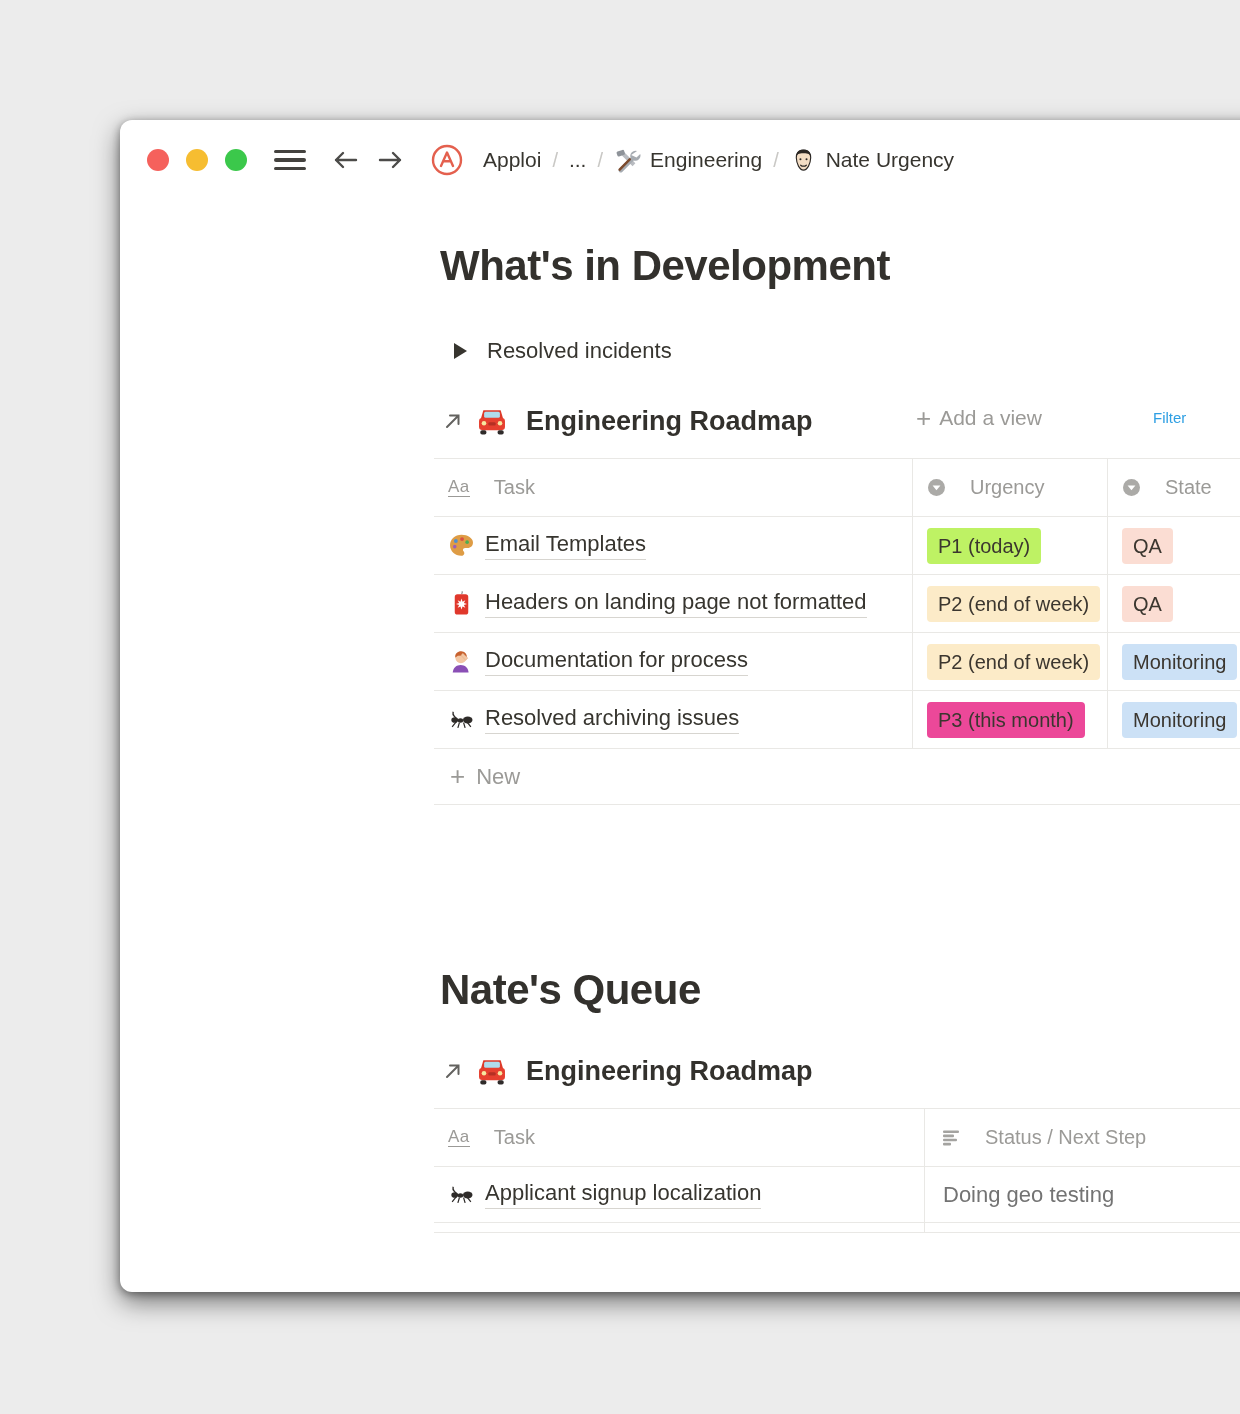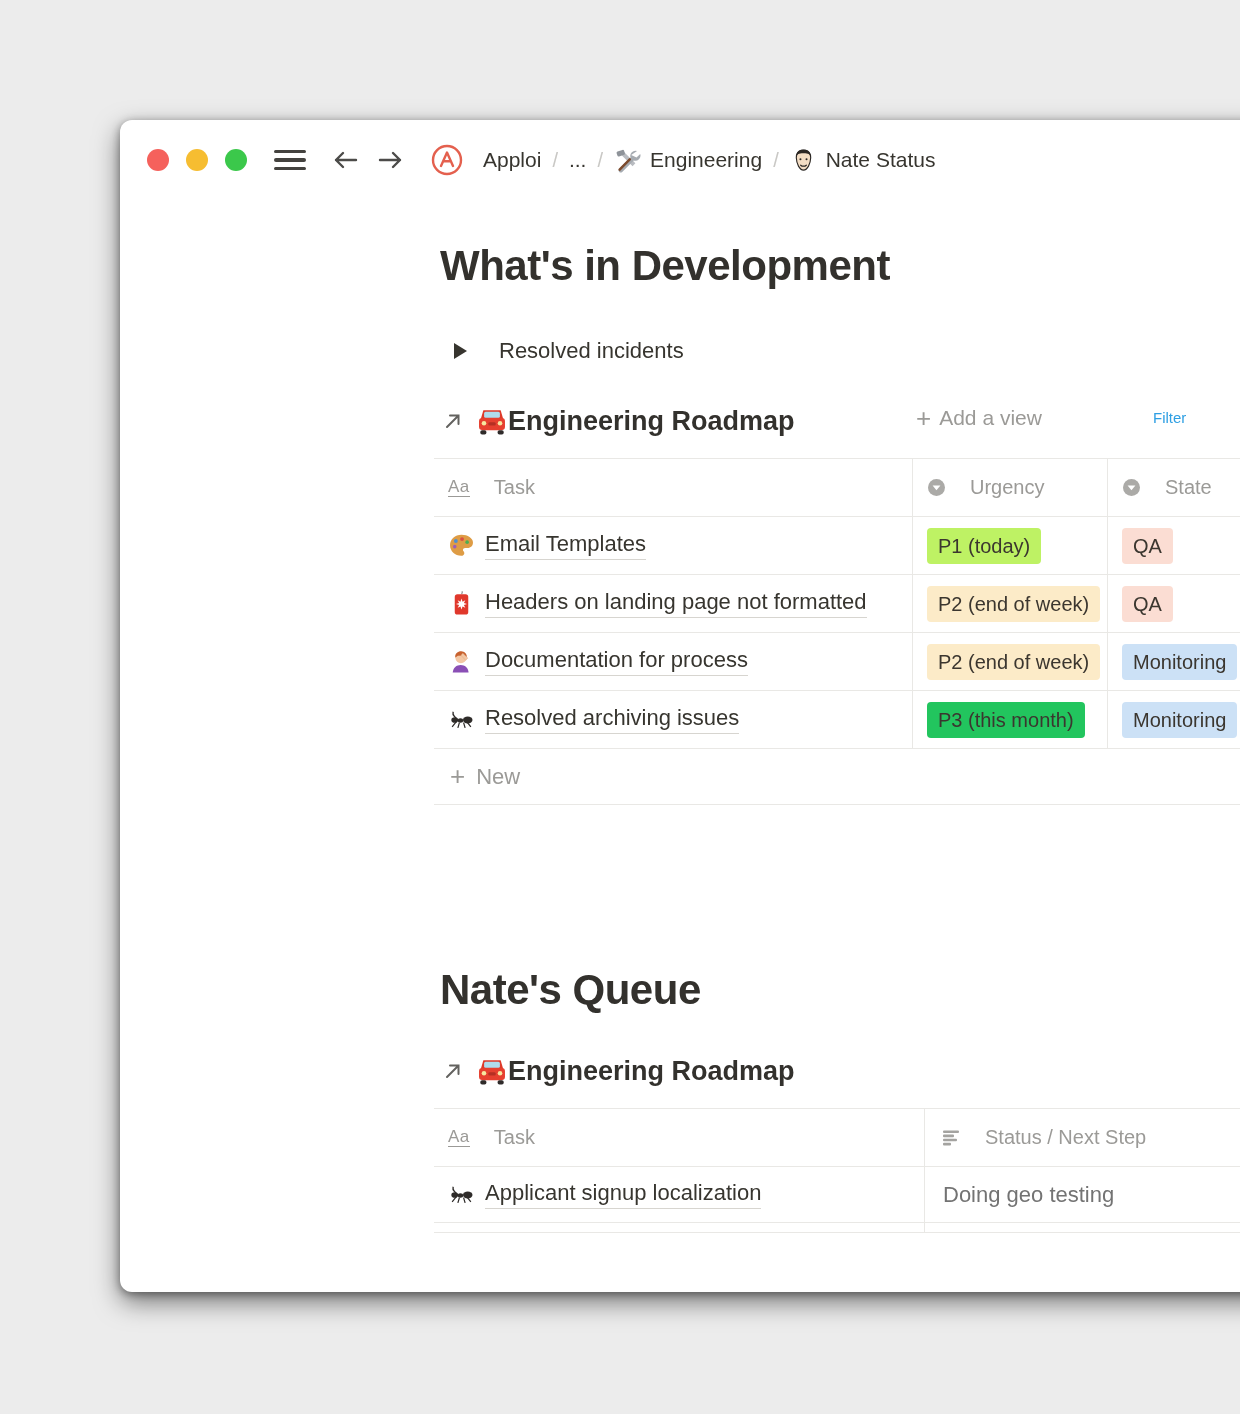--- a/index.html
+++ b/index.html
@@ -23,25 +23,25 @@
   .hamburger { width:32px; margin-left:10px; margin-right:24px; display:flex; flex-direction:column; gap:5px; }
   .hamburger span { display:block; height:3.6px; background:#44423F; border-radius:2px; }
   .nav-arrow { margin-right:16px; display:flex; align-items:center; }
   .crumb { font-size:21px; color:#37352F; white-space:nowrap; }
   .crumb-sep { color:#C9C8C5; margin:0 11px; font-size:20px; }
   .crumbs { display:flex; align-items:center; margin-left:6px; }
   .crumb-icon { margin-right:9px; display:flex; align-items:center; }
   .logo { margin-left:8px; margin-right:13px; display:flex; align-items:center; }
   
   .h1 { position:absolute; left:320px; font-size:42px; font-weight:700; letter-spacing:-.5px; color:#33312D; }
-  .toggle-row { position:absolute; left:334px; top:218px; display:flex; align-items:center; gap:32px; }
+  .toggle-row { position:absolute; left:334px; top:218px; display:flex; align-items:center; gap:20px; }
   .toggle-tri { width:0; height:0; border-left:13px solid #37352F; border-top:8px solid transparent; border-bottom:8px solid transparent; }
   .toggle-label { font-size:22px; }
   .coll-header { position:absolute; left:322px; height:46px; display:flex; align-items:center; }
-  .coll-title { font-size:27px; font-weight:700; color:#33312D; margin-left:0; white-space:nowrap; }
+  .coll-title { font-size:27px; font-weight:700; color:#33312D; margin-left:18px; white-space:nowrap; }
   .coll-arrow { margin-right:12px; display:flex; }
   .coll-emoji { display:flex; }
   .add-view { position:absolute; left:796px; top:286px; display:flex; align-items:center; gap:8px; color:#9B9A97; font-size:21px; cursor:default; }
   .add-view .plus { font-size:26px; font-weight:300; line-height:20px; }
   .filter-btn { position:absolute; left:1033px; top:289px; color:#2E9FE3; font-size:15px; }
   
   .table { position:absolute; left:314px; width:1086px; border-top:1px solid #E9E8E5; }
   .t-row { display:flex; border-bottom:1px solid #E9E8E5; }
   .cell { display:flex; align-items:center; overflow:hidden; }
   .t1 .c1 { width:479px; padding-left:14px; border-right:1px solid #E9E8E5; }
@@ -111,21 +111,21 @@
       <span class="crumb-sep">/</span>
       <span class="crumb-icon">
         <svg width="27" height="27" viewBox="0 0 24 24">
           <path d="M12 3 C7.5 3 5.4 6 5.6 9.6 C5.8 14.8 8.4 20.5 12 20.5 C15.6 20.5 18.2 14.8 18.4 9.6 C18.6 6 16.5 3 12 3 Z" fill="#F3DDC4" stroke="#2B2724" stroke-width="1"></path>
           <path d="M5.6 9 C5 4.5 8 2.2 12 2.2 C16 2.2 19 4.5 18.4 9 C17.5 6.4 16.5 5.6 12 5.6 C7.5 5.6 6.5 6.4 5.6 9 Z" fill="#2B2724"></path>
           <circle cx="9.3" cy="10.8" r=".9" fill="#2B2724"></circle>
           <circle cx="14.7" cy="10.8" r=".9" fill="#2B2724"></circle>
           <path d="M9.5 16.2 C10.8 17.4 13.2 17.4 14.5 16.2" stroke="#2B2724" stroke-width="1.1" fill="none" stroke-linecap="round"></path>
         </svg>
       </span>
-      <span class="crumb">Nate Status</span>
+      <span class="crumb">Nate Urgency</span>
     </div>
   </div>
 
   <div class="h1" style="top:122px;">What's in Development</div>
 
   <div class="toggle-row">
     <span class="toggle-tri"></span>
     <span class="toggle-label">Resolved incidents</span>
   </div>
 
@@ -245,21 +245,21 @@
               <path d="M8 13 L4 18 M11 14 L9.5 19 M15 14 L16.5 19 M18 13 L22 18 M8 10 L4.5 6 M6.5 8.5 C5 7 4.5 5.2 5 3.5"></path>
             </g>
             <ellipse cx="6.5" cy="11.5" rx="3.3" ry="2.7" fill="#2E2B29"></ellipse>
             <ellipse cx="12" cy="12" rx="2.6" ry="2.1" fill="#2E2B29"></ellipse>
             <ellipse cx="19" cy="11.5" rx="4.6" ry="3.3" fill="#2E2B29"></ellipse>
           </svg>
         </span>
         <span class="task-link">Resolved archiving issues</span>
       </div>
       <div class="cell c2">
-        <span class="chip" style="background: #22c55e;">P3 (this month)</span>
+        <span class="chip" style="background: #ec4899;">P3 (this month)</span>
       </div>
       <div class="cell c3">
         <span class="chip" style="background: rgb(204, 225, 246);">Monitoring</span>
       </div>
     </div>
 
     <div class="new-row">
       <span class="new-plus">+</span>
       <span class="new-label">New</span>
     </div>

